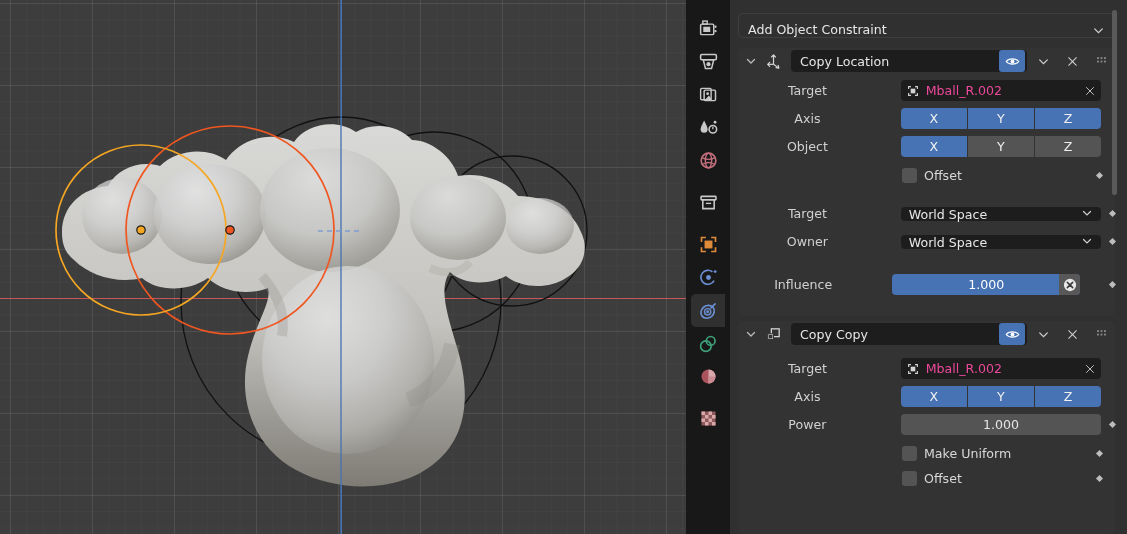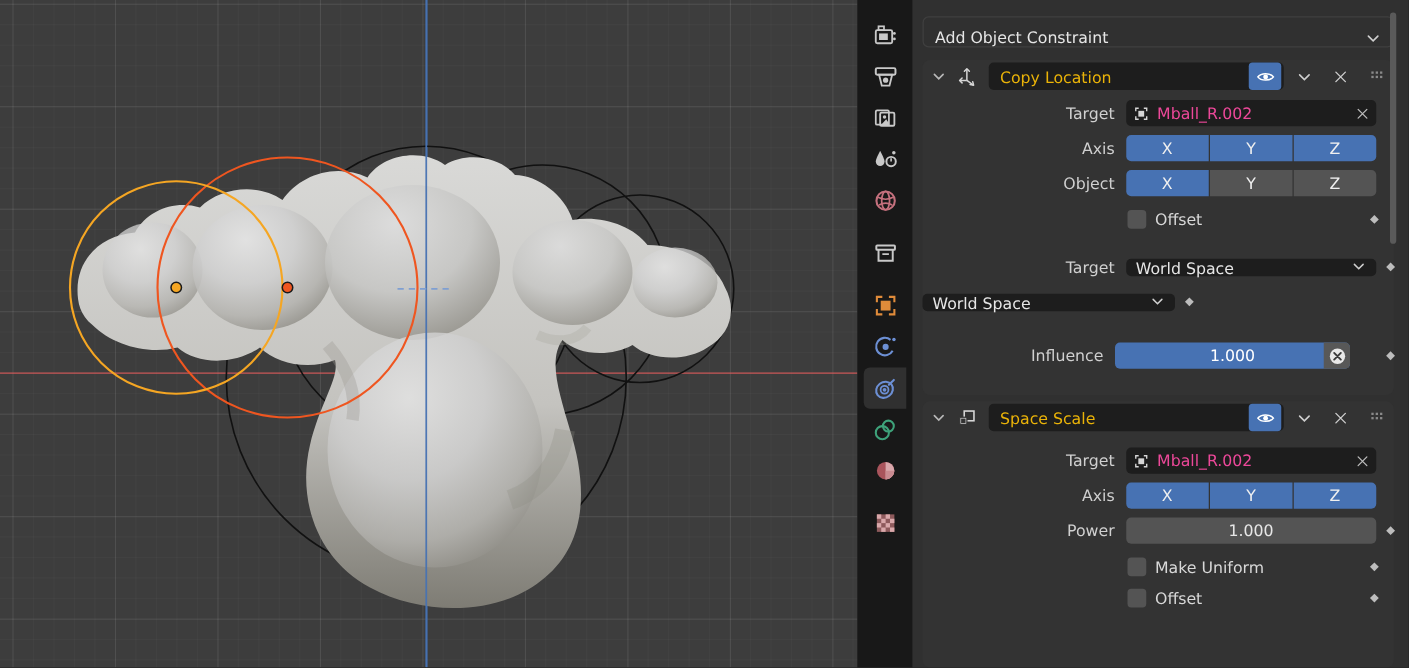--- a/index.html
+++ b/index.html
@@ -95,38 +95,38 @@
   }
   .chev {
     width: 16px; height: 16px; display:flex; align-items:center; justify-content:center;
     color: #b9b9b9;
   }
   .cicon { width: 19px; height: 19px; display:flex; align-items:center;justify-content:center; }
   .cname {
     flex: 1; height: 22px;
     background: #1d1d1d; border-radius: 4px;
     display: flex; align-items: center; padding-left: 9px;
-    color: #eab308; font-size: 12.6px;
+    color: #e5e5e5; font-size: 12.6px;
     margin-left: 3px;
   }
   .eyebtn {
     width: 26px; height: 22px; background: #4772b3; border-radius: 3px;
     display:flex;align-items:center;justify-content:center;
     margin-left: -33px; z-index: 3;
   }
   .hdr-chev {
     width: 24px; height: 22px; display:flex;align-items:center;justify-content:center;
     color:#cfcfcf; margin-left: 1px;
   }
   .hdr-x { width: 24px; height: 22px; display:flex;align-items:center;justify-content:center; color:#cfcfcf;}
   .hdr-grip { width: 26px; height: 22px; display:flex;align-items:center;justify-content:center;}
 
   .row { display: flex; align-items: center; height: 23px; margin-top: 5px; }
   .rowlabel {
-    width: 164px; text-align: right; padding-right: 9px;
+    width: 164px; text-align: center; padding-right: 24px;
     color: #d0d0d0; font-size: 12.6px;
   }
   .field {
     height: 21px; border-radius: 4px; display: flex; align-items: center;
     font-size: 12.6px;
   }
   .field-grey { background: #545454; color: #e6e6e6; }
   .field-blue { background: #4772b3; color: #ffffff; }
   .w-main { width: 202px; }
   .seg { display: flex; width: 202px; height: 21px; gap: 1px; }
@@ -500,20 +500,21 @@
           <div class="selectfield">
             <span class="nm">World Space</span>
             <svg width="12" height="12" viewBox="0 0 24 24">
               <path d="M5 9 L12 16 L19 9" fill="none" stroke="#cfcfcf" stroke-width="2.4" stroke-linecap="round"></path>
             </svg>
           </div>
           <div class="deco"></div>
         </div>
 
         <div class="row">
+          <div class="rowlabel">Owner</div>
           <div class="selectfield">
             <span class="nm">World Space</span>
             <svg width="12" height="12" viewBox="0 0 24 24">
               <path d="M5 9 L12 16 L19 9" fill="none" stroke="#cfcfcf" stroke-width="2.4" stroke-linecap="round"></path>
             </svg>
           </div>
           <div class="deco"></div>
         </div>
 
         <div class="row" style="margin-top:20px">
@@ -539,21 +540,21 @@
                 <path d="M5 9 L12 16 L19 9" fill="none" stroke="#b9b9b9" stroke-width="2.6" stroke-linecap="round"></path>
               </svg>
           </span>
           <span class="cicon">
             <svg width="17" height="17" viewBox="0 0 24 24">
               <rect x="9" y="4" width="11" height="11" fill="none" stroke="#d6d6d6" stroke-width="1.8"></rect>
               <rect x="4" y="11" width="8" height="8" fill="#d6d6d6" stroke="#333333" stroke-width="1.4"></rect>
               <rect x="5.5" y="12.5" width="5" height="5" fill="#333333"></rect>
             </svg>
           </span>
-          <span class="cname">Space Scale</span>
+          <span class="cname">Copy Copy</span>
           <span class="eyebtn">
             <svg width="15" height="15" viewBox="0 0 24 24">
               <path d="M2 12 C6 6.5, 18 6.5, 22 12 C18 17.5, 6 17.5, 2 12 Z" fill="none" stroke="#ffffff" stroke-width="1.9"></path>
               <circle cx="12" cy="12" r="3.1" fill="#ffffff"></circle>
             </svg>
           </span>
           <span class="hdr-chev">
             <svg width="13" height="13" viewBox="0 0 24 24">
               <path d="M5 9 L12 16 L19 9" fill="none" stroke="#cfcfcf" stroke-width="2.4" stroke-linecap="round"></path>
             </svg>

